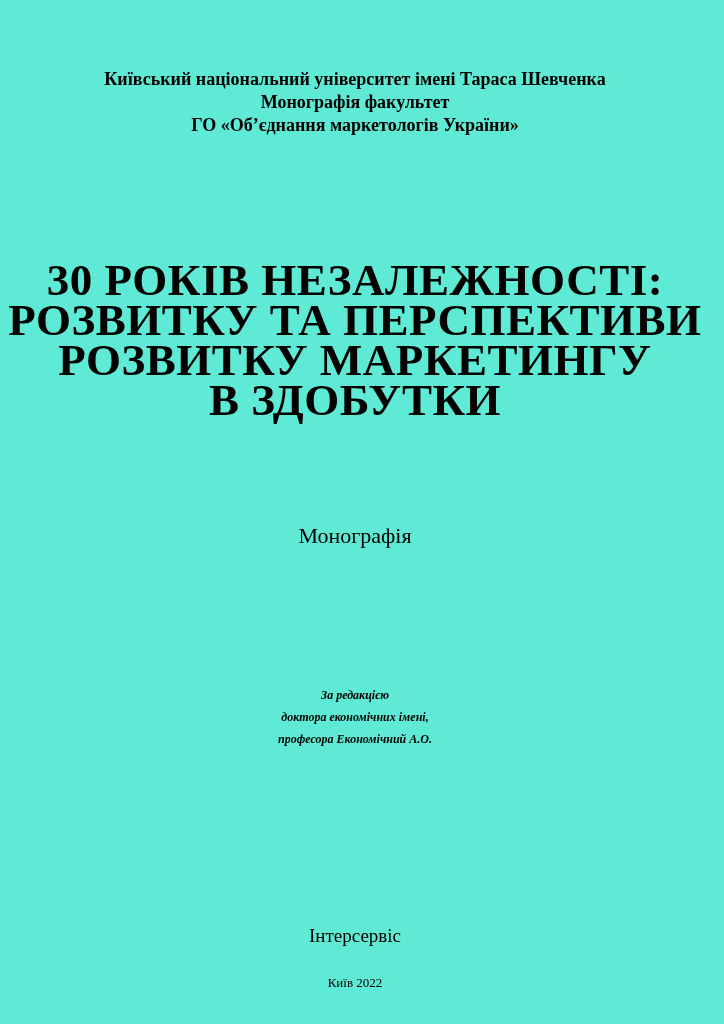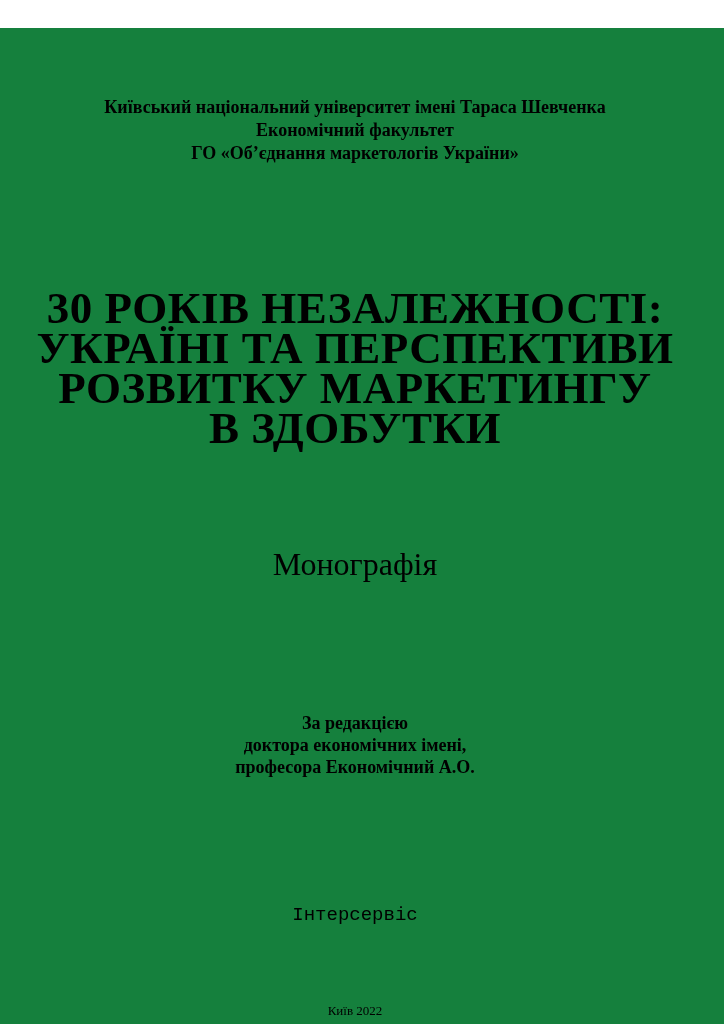--- a/index.html
+++ b/index.html
@@ -11,22 +11,21 @@
     width: 724px;
     height: 1024px;
     position: relative;
     font-family: "Liberation Serif", serif;
     color: #000000;
     overflow: hidden;
   }
   .page {
     position: absolute;
     inset: 0;
-    background: #15803d;
-    margin-top: 28px;
+    background: #5eead4;
   }
   .block {
     position: absolute;
     left: 0;
     width: 710px;
     text-align: center;
     white-space: nowrap;
   }
   .header-block {
     top: 68px;
@@ -36,56 +35,56 @@
   }
   .title-block {
     top: 260px;
     font-size: 45px;
     line-height: 40px;
     font-weight: bold;
     letter-spacing: 0.5px;
   }
   .subtitle-block {
     top: 520px;
-    font-size: 32px;
+    font-size: 22px;
     line-height: 32px;
     font-weight: normal;
   }
   .editor-block {
     top: 684px;
-    font-size: 18px;
+    font-size: 12px;
     line-height: 22px;
     font-weight: bold;
+    font-style: italic;
   }
   .publisher-block {
-    top: 875px;
+    top: 924px;
     font-size: 19px;
     line-height: 24px;
-    font-family: Liberation Mono, monospace;
   }
   .imprint-block {
     top: 971px;
     font-size: 13px;
     line-height: 24px;
   }
 </style>
 </head>
 <body>
 
 <div class="page">
 
   <div class="block header-block">
     <div>Київський національний університет імені Тараса Шевченка</div>
-    <div>Економічний факультет</div>
+    <div>Монографія факультет</div>
     <div>ГО «Об’єднання маркетологів України»</div>
   </div>
 
   <div class="block title-block">
     <div>30 РОКІВ НЕЗАЛЕЖНОСТІ:</div>
-    <div>УКРАЇНІ ТА ПЕРСПЕКТИВИ</div>
+    <div>РОЗВИТКУ ТА ПЕРСПЕКТИВИ</div>
     <div>РОЗВИТКУ МАРКЕТИНГУ</div>
     <div>В ЗДОБУТКИ</div>
   </div>
 
   <div class="block subtitle-block">Монографія</div>
 
   <div class="block editor-block">
     <div>За редакцією</div>
     <div>доктора економічних імені,</div>
     <div>професора Економічний А.О.</div>

